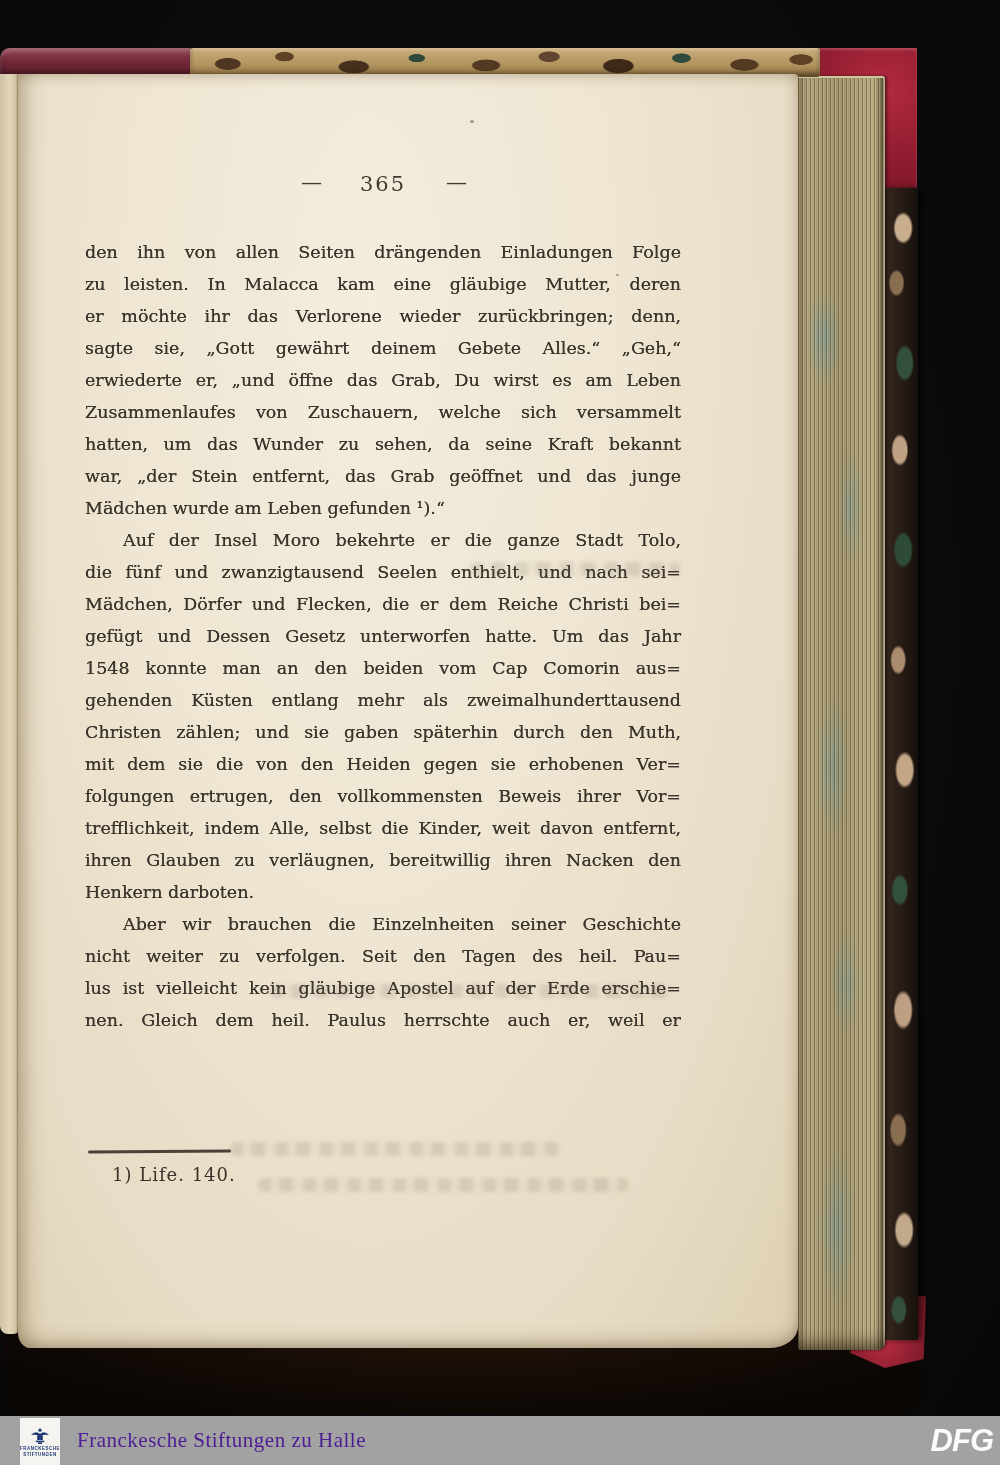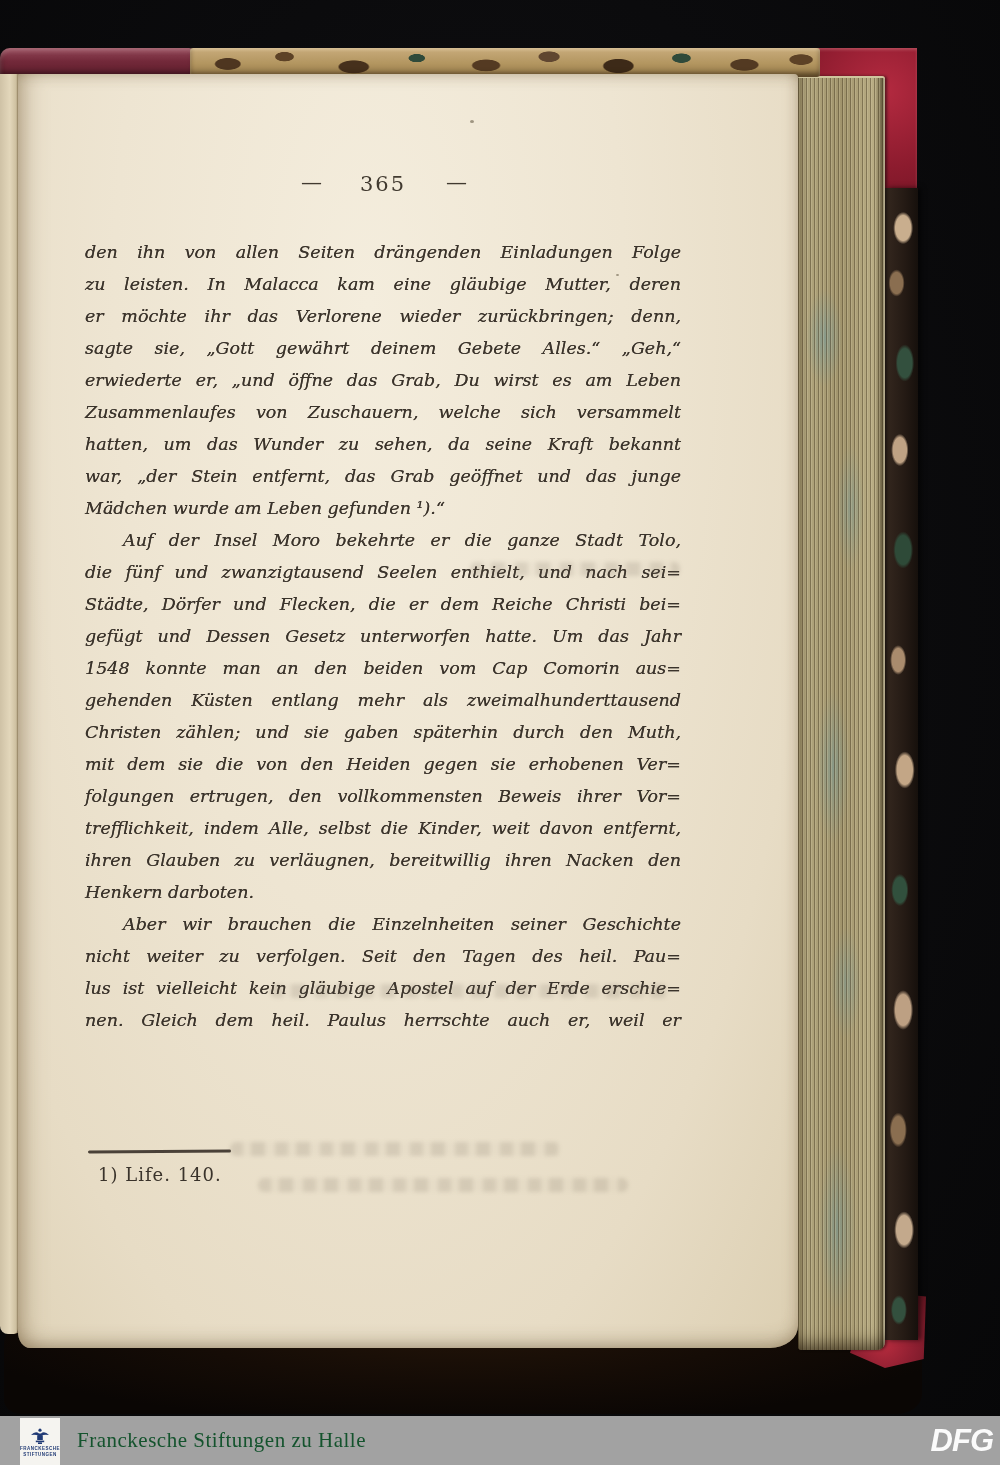--- a/index.html
+++ b/index.html
@@ -102,36 +102,36 @@
       inset 0 -12px 20px -10px rgba(100,80,50,.45),
       inset 0 10px 14px -10px rgba(120,95,60,.3);
   }
   .pagehead{
     position:absolute;left:67px;top:98px;width:596px;
     display:flex;justify-content:center;align-items:center;gap:40px;
     font-size:21px;color:#413a30;
   }
   .pagehead .dash{position:relative;top:-2px;letter-spacing:-2px;}
   .pagehead .num{letter-spacing:2px;}
-  .text-block{position:absolute;left:67px;top:162px;width:596px;font-style:italic;}
+  .text-block{position:absolute;left:67px;top:162px;width:596px;}
   .line{
     height:32px;line-height:32px;font-size:17.5px;color:#3a332b;
     text-align:justify;text-align-last:justify;box-sizing:border-box;
     text-shadow:0 0 .5px rgba(55,46,38,.85);
     white-space:nowrap; 
     white-space:normal;
   }
   .line.indent{padding-left:38px;}
   .line.nojust{text-align:center;text-align-last:left;}
   .foot-rule{
     position:absolute;left:70px;top:1076px;width:143px;height:3px;
     background:#4a4138;transform:rotate(-.4deg);border-radius:2px;
   }
   .footnote{
-    position:absolute;left:80px;top:1090px;font-size:18px;color:#3a332b;
+    position:absolute;left:94px;top:1090px;font-size:18px;color:#3a332b;
     letter-spacing:1px;
   }
   
   .ghost{
     position:absolute;height:14px;opacity:.55;filter:blur(2.2px);border-radius:6px;
     background:repeating-linear-gradient(90deg,
       rgba(112,100,84,.30) 0 13px, rgba(112,100,84,.06) 13px 21px,
       rgba(112,100,84,.32) 21px 35px, rgba(112,100,84,.05) 35px 45px);
   }
   .speck{position:absolute;width:4px;height:3px;border-radius:50%;background:#8a7f6b;opacity:.8;}
@@ -144,21 +144,21 @@
     position:absolute;left:20px;top:2px;width:40px;height:47px;background:#f5f4f0;
     display:flex;flex-direction:column;align-items:center;justify-content:center;gap:1px;
   }
   .logo-glyph{width:22px;height:18px;display:block;}
   .logo-text{
     font-family:"Liberation Sans", sans-serif;font-size:4.5px;line-height:5px;
     color:#203a75;letter-spacing:.5px;text-align:center;font-weight:bold;
   }
   .footer-title{
     position:absolute;left:77px;top:0;height:49px;line-height:49px;
-    font-family:"Liberation Serif", serif;font-size:21px;color:#14532d;
+    font-family:"Liberation Serif", serif;font-size:21px;color:#4c1d95;
     letter-spacing:.5px;
   }
   .dfg-logo{
     position:absolute;right:7px;top:7px;height:36px;line-height:36px;
     font-family:"Liberation Sans", sans-serif;font-weight:bold;font-style:italic;
     font-size:31px;color:#fbfbfb;letter-spacing:-1px;transform:scaleY(1.04);
   }
 </style>
 </head>
 <body>
@@ -188,21 +188,21 @@
         <div class="line">zu leisten.  In Malacca kam eine gläubige Mutter, deren</div>
         <div class="line">er möchte ihr das Verlorene wieder zurückbringen; denn,</div>
         <div class="line">sagte sie, „Gott gewährt deinem Gebete Alles.“  „Geh,“</div>
         <div class="line">erwiederte er, „und öffne das Grab, Du wirst es am Leben</div>
         <div class="line">Zusammenlaufes von Zuschauern, welche sich versammelt</div>
         <div class="line">hatten, um das Wunder zu sehen, da seine Kraft bekannt</div>
         <div class="line">war, „der Stein entfernt, das Grab geöffnet und das junge</div>
         <div class="line nojust">Mädchen wurde am Leben gefunden ¹).“</div>
         <div class="line indent">Auf der Insel Moro bekehrte er die ganze Stadt Tolo,</div>
         <div class="line">die fünf und zwanzigtausend Seelen enthielt, und nach sei=</div>
-        <div class="line">Städte, Dörfer und Flecken, die er dem Reiche Christi bei=</div>
+        <div class="line">Mädchen, Dörfer und Flecken, die er dem Reiche Christi bei=</div>
         <div class="line">gefügt und Dessen Gesetz unterworfen hatte.  Um das Jahr</div>
         <div class="line">1548 konnte man an den beiden vom Cap Comorin aus=</div>
         <div class="line">gehenden Küsten entlang mehr als zweimalhunderttausend</div>
         <div class="line">Christen zählen; und sie gaben späterhin durch den Muth,</div>
         <div class="line">mit dem sie die von den Heiden gegen sie erhobenen Ver=</div>
         <div class="line">folgungen ertrugen, den vollkommensten Beweis ihrer Vor=</div>
         <div class="line">trefflichkeit, indem Alle, selbst die Kinder, weit davon entfernt,</div>
         <div class="line">ihren Glauben zu verläugnen, bereitwillig ihren Nacken den</div>
         <div class="line nojust">Henkern darboten.</div>
         <div class="line indent">Aber wir brauchen die Einzelnheiten seiner Geschichte</div>

